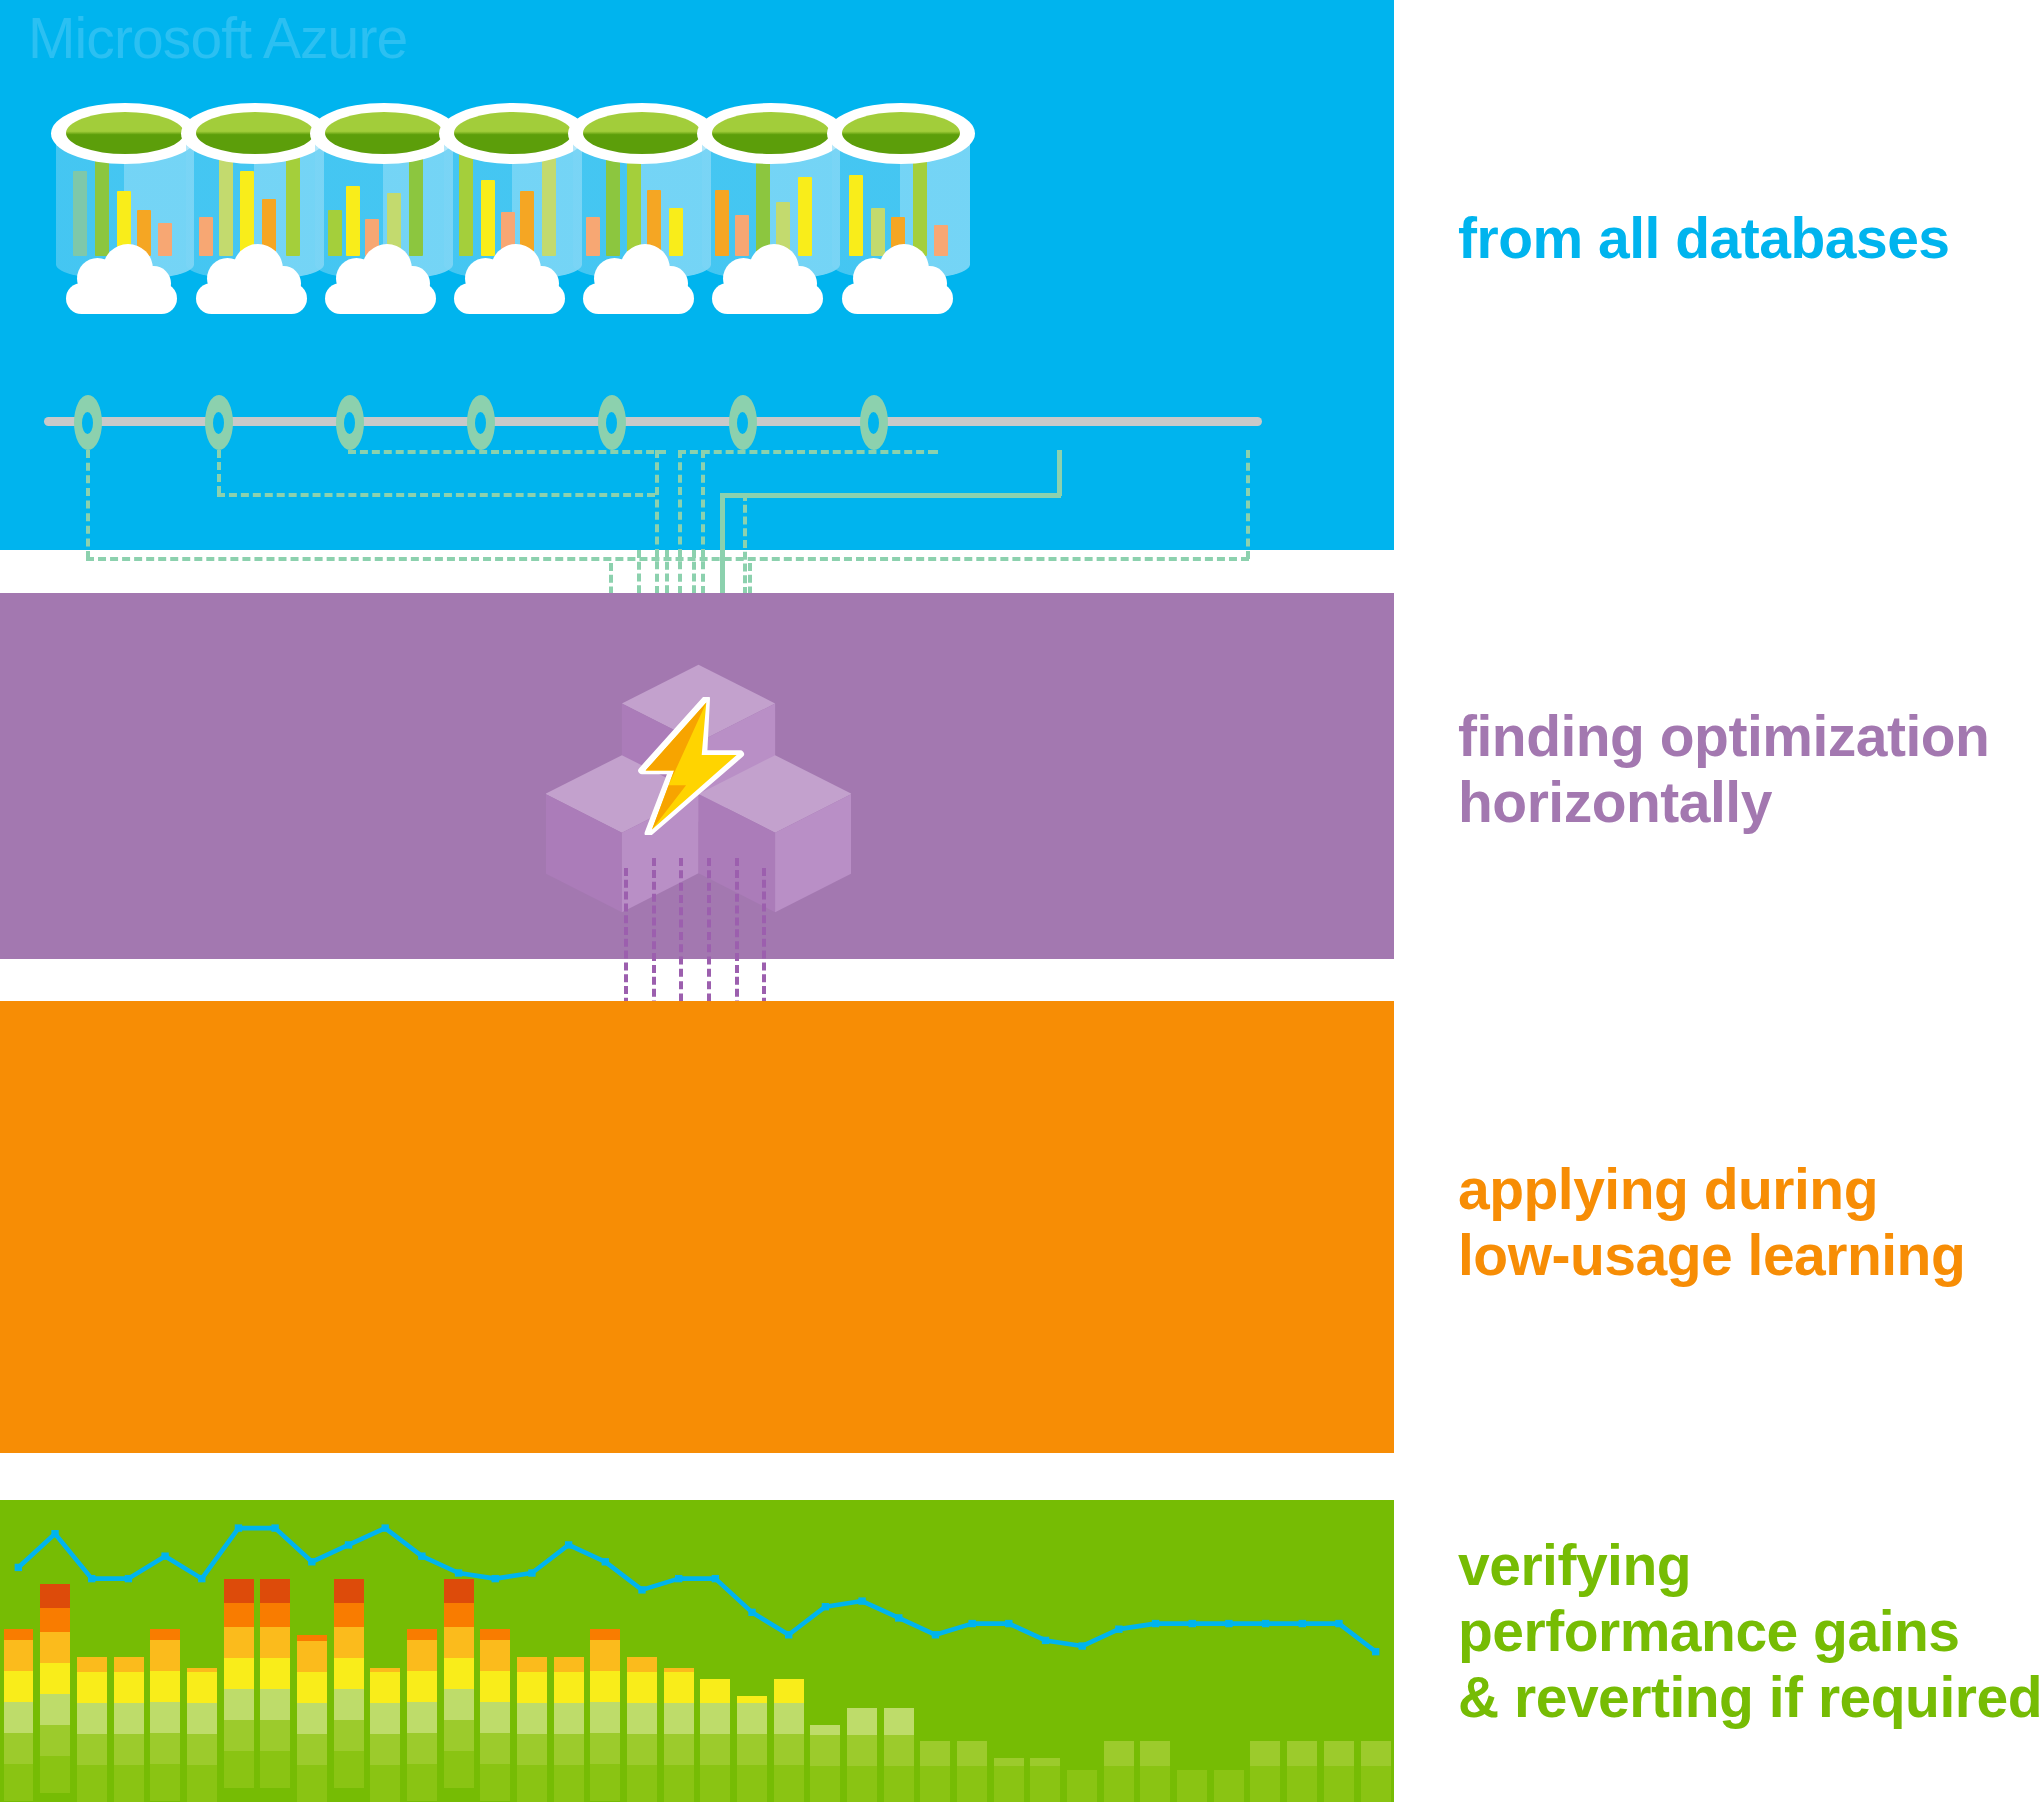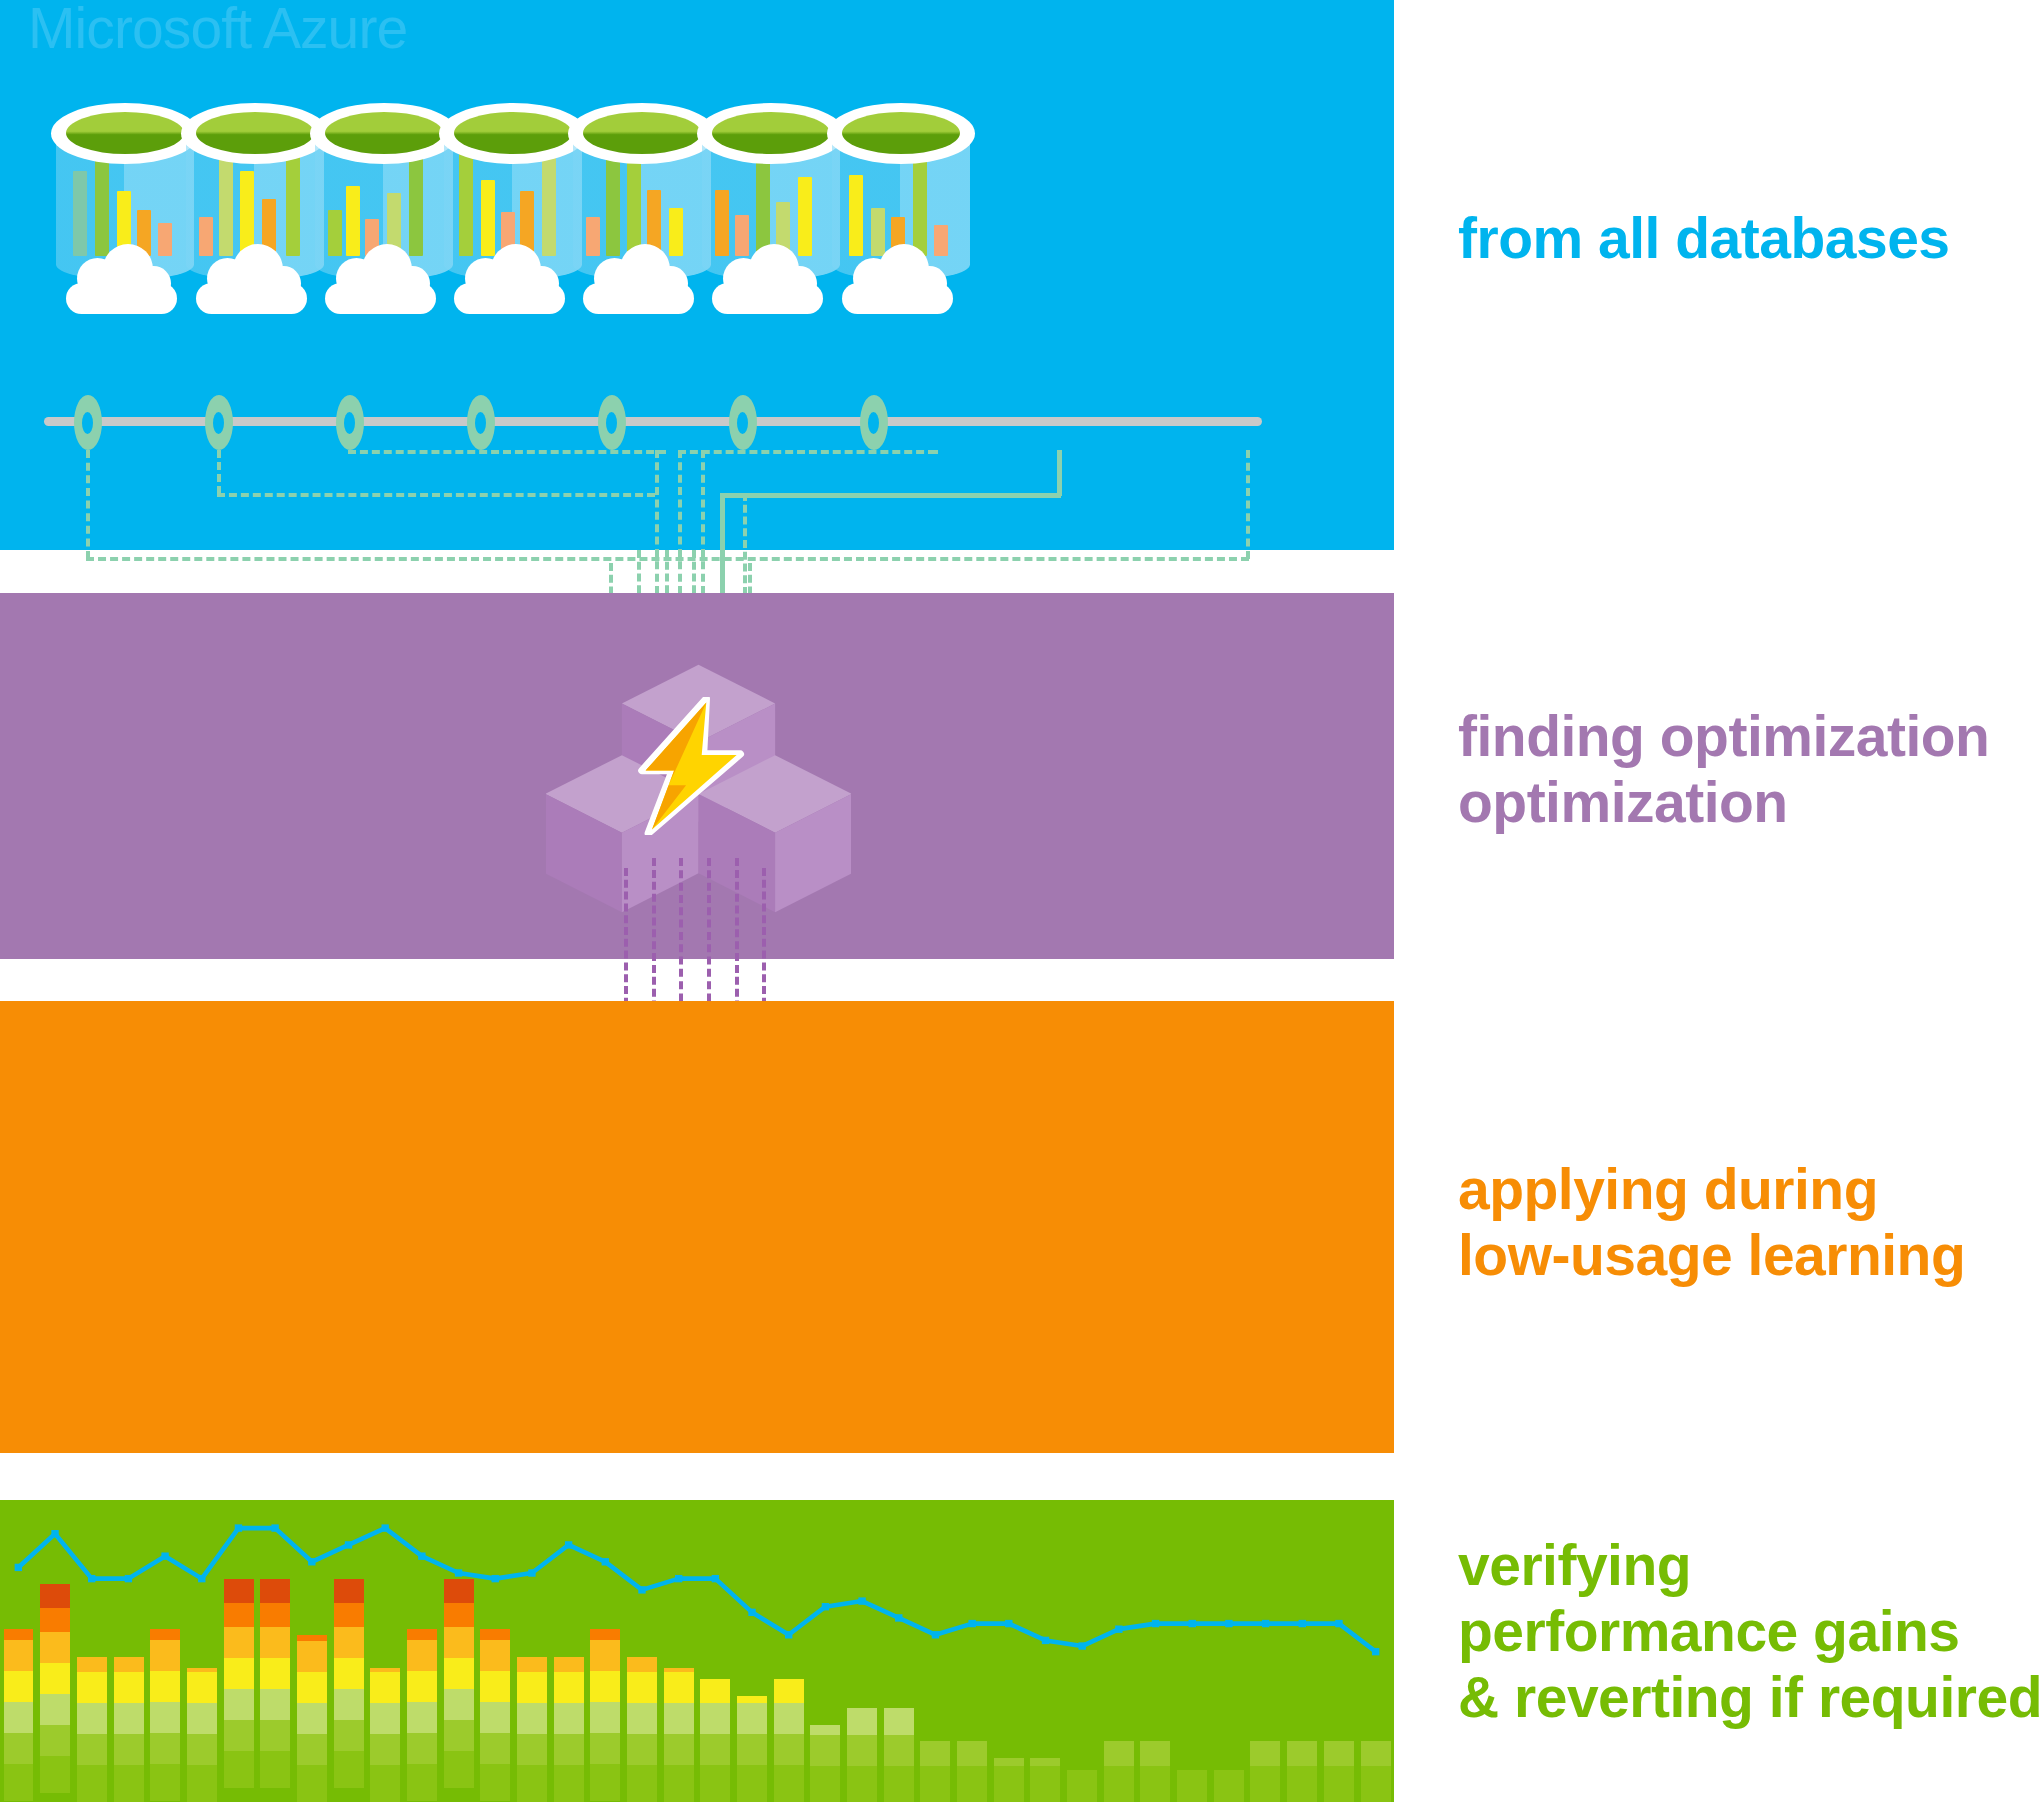--- a/index.html
+++ b/index.html
@@ -16,21 +16,21 @@
   .band-purple{top:593px;  height:366px;  background:#a378b0;}
   .band-orange{top:1001px; height:452px;  background:#f78d05;}
   .band-green {top:1500px; height:303px;  background:#76bc04;}
 
   
   .watermark{
     position:absolute;left:28px;
     font-size:57px;font-weight:400;letter-spacing:-0.9px;
     white-space:nowrap;line-height:1;
   }
-  .wm-blue  {top:0;   color:#2bc0f2;}
+  .wm-blue  {top:10px;   color:#2bc0f2;}
   .wm-purple{top:26px;  color:#ab84b7;}
   .wm-orange{top:32px;  color:#fa9a16;}
   .wm-green {top:14.8px;  color:#83c316;}
 
   
   .caption{
     position:absolute;left:1458px;
     font-size:57px;font-weight:700;line-height:1.16;
     white-space:nowrap;letter-spacing:-0.5px;
   }
@@ -619,21 +619,21 @@
         <rect x="1446.3947368421054" y="129.76" width="8" height="8" fill="#00b4ee"></rect>
         <rect x="1486.1315789473686" y="160.16" width="8" height="8" fill="#00b4ee"></rect>
       </svg>
   </div>
 
   <div class="caption cap-blue">
     <span class="caption-line">from all databases</span>
   </div>
   <div class="caption cap-purple">
     <span class="caption-line">finding optimization</span>
-    <span class="caption-line">optimization</span>
+    <span class="caption-line">horizontally</span>
   </div>
   <div class="caption cap-orange">
     <span class="caption-line">applying during</span>
     <span class="caption-line">low-usage learning</span>
   </div>
   <div class="caption cap-green">
     <span class="caption-line">verifying</span>
     <span class="caption-line">performance gains</span>
     <span class="caption-line">&amp; reverting if required</span>
   </div>

